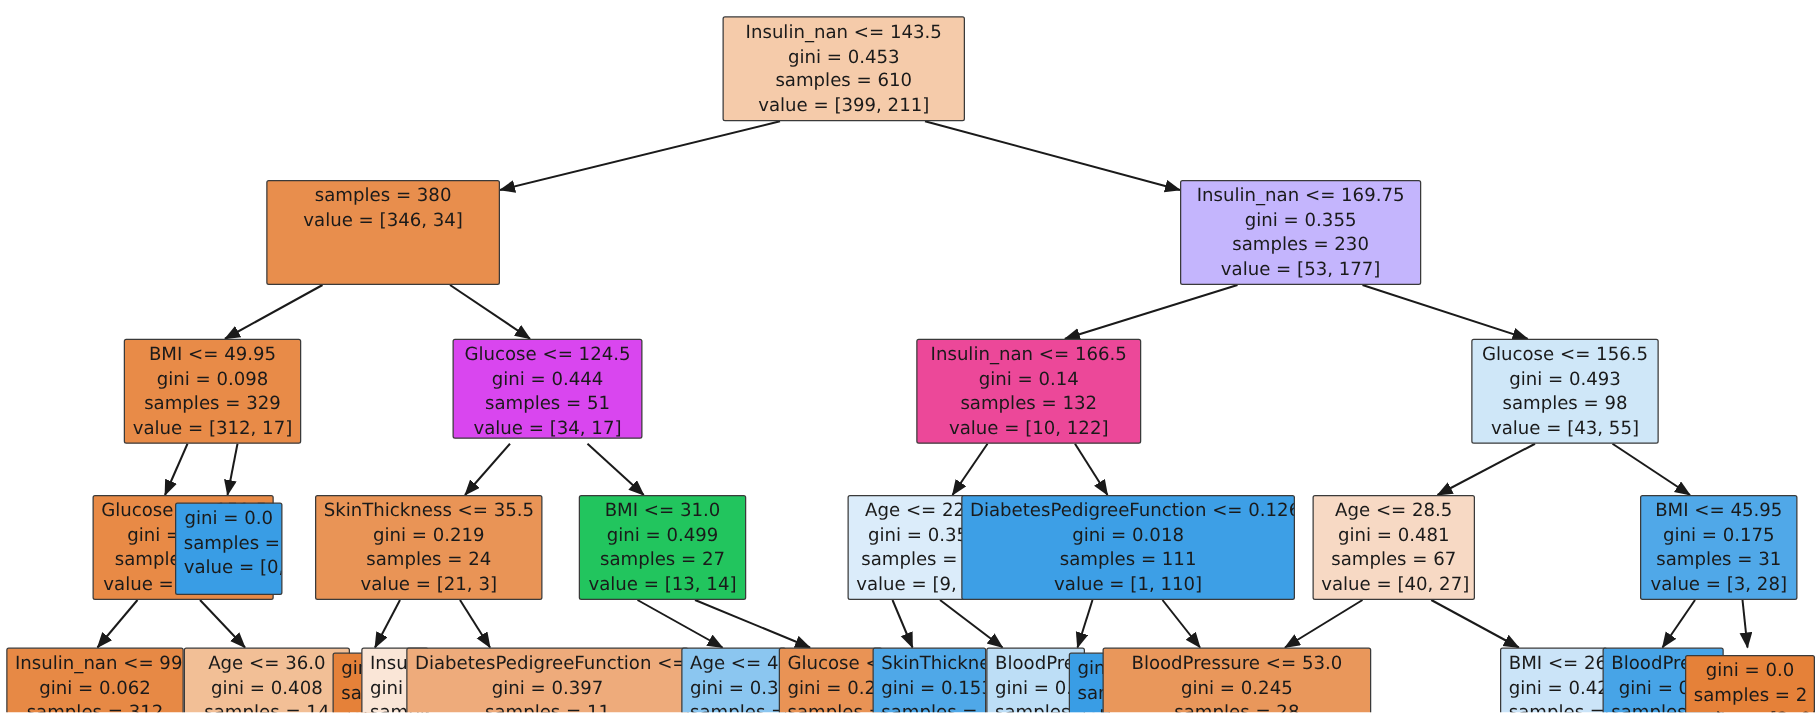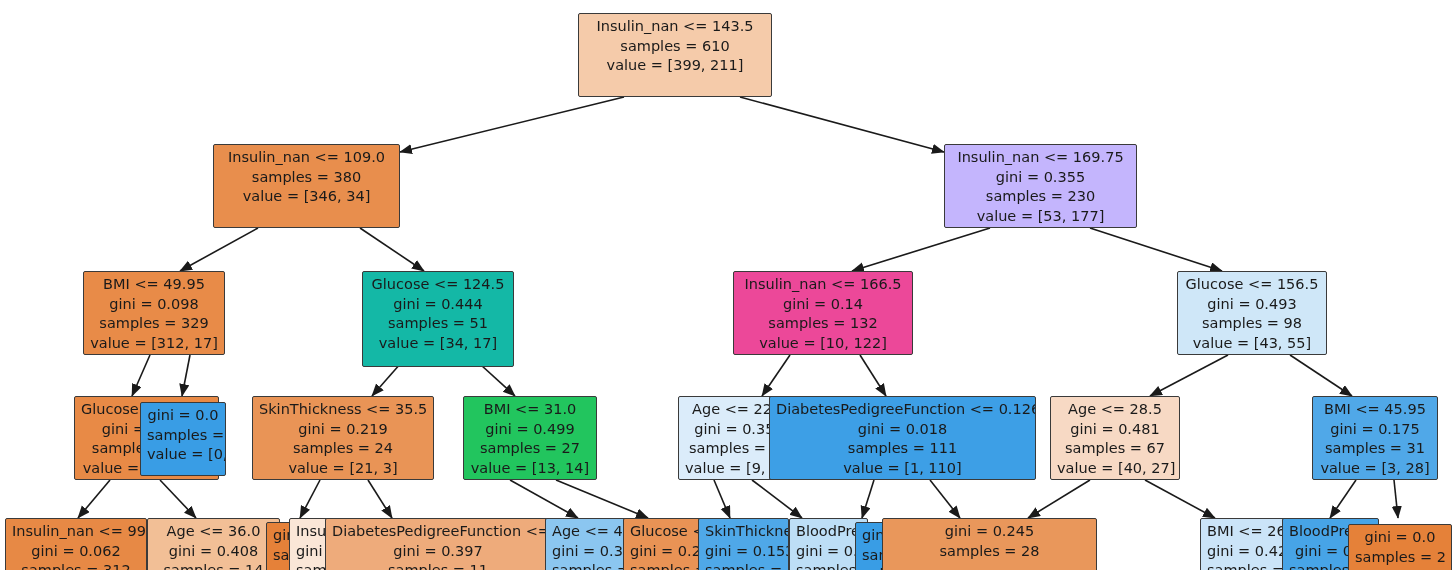--- a/index.html
+++ b/index.html
@@ -77,41 +77,41 @@
         <line x1="930" y1="480" x2="960" y2="518" stroke="#1a1a1a" stroke-width="1.6" marker-end="url(#arrowhead)"></line>
         <line x1="1090" y1="480" x2="1028" y2="518" stroke="#1a1a1a" stroke-width="1.6" marker-end="url(#arrowhead)"></line>
         <line x1="1145" y1="480" x2="1215" y2="518" stroke="#1a1a1a" stroke-width="1.6" marker-end="url(#arrowhead)"></line>
         <line x1="1356" y1="480" x2="1330" y2="518" stroke="#1a1a1a" stroke-width="1.6" marker-end="url(#arrowhead)"></line>
         <line x1="1394" y1="480" x2="1398" y2="518" stroke="#1a1a1a" stroke-width="1.6" marker-end="url(#arrowhead)"></line>
       </g>
   </svg>
   <div id="node-layer">
       <div class="node" style="left: 578px; top: 13px; width: 194px; height: 84px; background: rgb(245, 203, 170); border-color: rgb(58, 58, 58); z-index: 10;">
         <span class="ln">Insulin_nan &lt;= 143.5</span>
+        <span class="ln">gini = 0.453</span>
         <span class="ln">samples = 610</span>
         <span class="ln">value = [399, 211]</span>
       </div>
       <div class="node" style="left: 213px; top: 144px; width: 187px; height: 84px; background: rgb(232, 142, 77); border-color: rgb(58, 58, 58); z-index: 11;">
-        <span class="ln">Insulin_nan &lt;= 109.0</span>
         <span class="ln">samples = 380</span>
         <span class="ln">value = [346, 34]</span>
       </div>
       <div class="node" style="left: 944px; top: 144px; width: 193px; height: 84px; background: #c4b5fd; border-color: rgb(58, 58, 58); z-index: 12;">
         <span class="ln">Insulin_nan &lt;= 169.75</span>
         <span class="ln">gini = 0.355</span>
         <span class="ln">samples = 230</span>
         <span class="ln">value = [53, 177]</span>
       </div>
-      <div class="node" style="left: 83px; top: 271px; width: 142px; height: 84px; background: rgb(232, 139, 72); border-color: rgb(58, 58, 58); z-index: 13;">
+      <div class="node" style="left: 99px; top: 271px; width: 142px; height: 84px; background: rgb(232, 139, 72); border-color: rgb(58, 58, 58); z-index: 13;">
         <span class="ln">BMI &lt;= 49.95</span>
         <span class="ln">gini = 0.098</span>
         <span class="ln">samples = 329</span>
         <span class="ln">value = [312, 17]</span>
       </div>
-      <div class="node" style="left: 362px; top: 271px; width: 152px; height: 96px; background: #14b8a6; border-color: rgb(58, 58, 58); z-index: 14;">
+      <div class="node" style="left: 362px; top: 271px; width: 152px; height: 80px; background: #d946ef; border-color: rgb(58, 58, 58); z-index: 14;">
         <span class="ln">Glucose &lt;= 124.5</span>
         <span class="ln">gini = 0.444</span>
         <span class="ln">samples = 51</span>
         <span class="ln">value = [34, 17]</span>
       </div>
       <div class="node" style="left: 733px; top: 271px; width: 180px; height: 84px; background: #ec4899; border-color: rgb(58, 58, 58); z-index: 15;">
         <span class="ln">Insulin_nan &lt;= 166.5</span>
         <span class="ln">gini = 0.14</span>
         <span class="ln">samples = 132</span>
         <span class="ln">value = [10, 122]</span>
@@ -213,20 +213,21 @@
         <span class="ln">BloodPressure &lt;= 71.0</span>
         <span class="ln">gini = 0.444</span>
         <span class="ln">samples = 9</span>
       </div>
       <div class="node" style="left: 855px; top: 522px; width: 33px; height: 80px; background: rgb(57, 157, 229); border-color: rgb(58, 58, 58); z-index: 34;">
         <span class="ln">gini = 0.0</span>
         <span class="ln">samples = 5</span>
         <span class="ln">value = [0, 5]</span>
       </div>
       <div class="node" style="left: 882px; top: 518px; width: 215px; height: 84px; background: rgb(233, 151, 91); border-color: rgb(58, 58, 58); z-index: 35;">
+        <span class="ln">BloodPressure &lt;= 53.0</span>
         <span class="ln">gini = 0.245</span>
         <span class="ln">samples = 28</span>
       </div>
       <div class="node" style="left: 1200px; top: 518px; width: 86px; height: 84px; background: rgb(203, 228, 248); border-color: rgb(58, 58, 58); z-index: 36;">
         <span class="ln">BMI &lt;= 26.35</span>
         <span class="ln">gini = 0.42</span>
         <span class="ln">samples = 10</span>
       </div>
       <div class="node" style="left: 1282px; top: 518px; width: 97px; height: 84px; background: rgb(71, 164, 231); border-color: rgb(58, 58, 58); z-index: 37;">
         <span class="ln">BloodPressure &lt;= 89.0</span>

